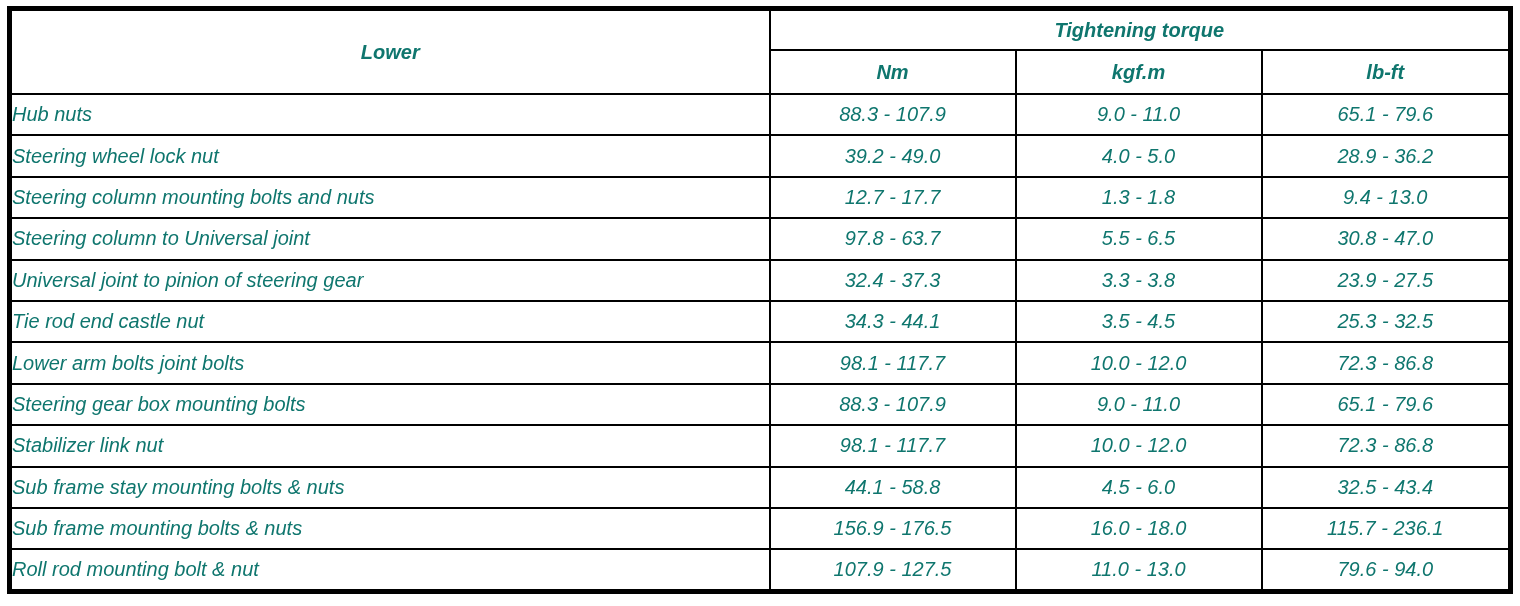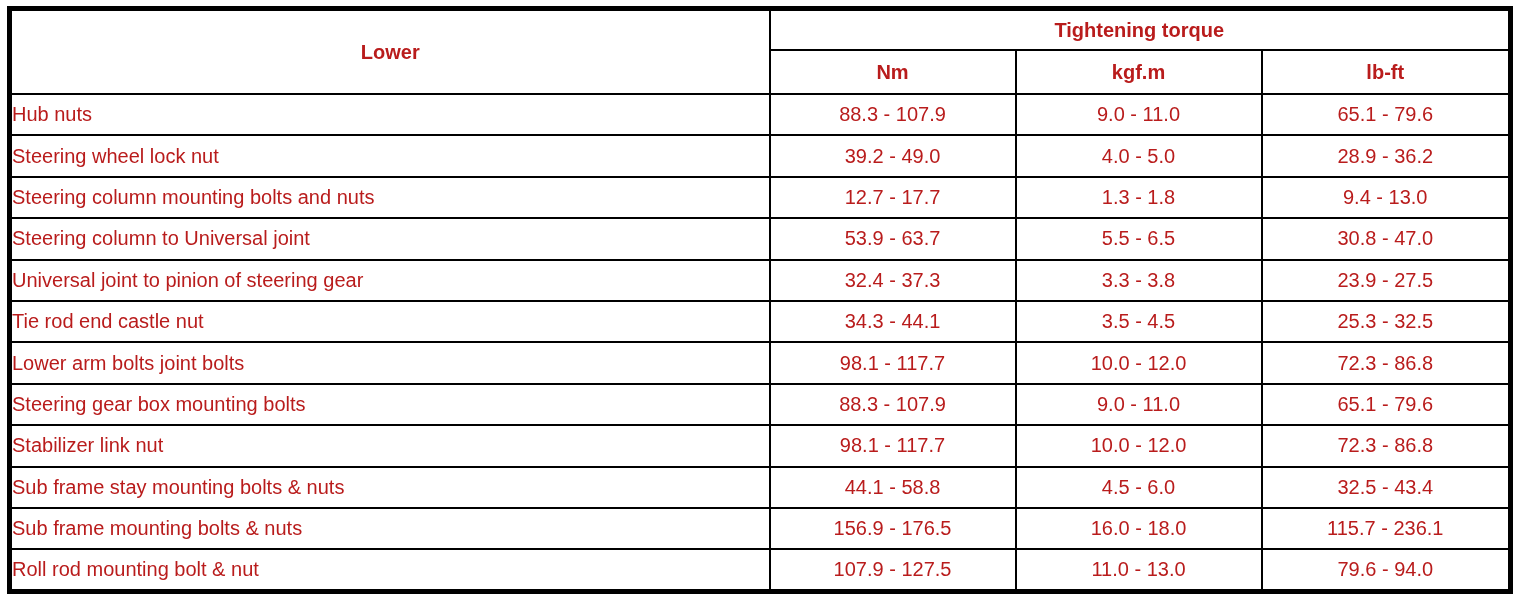--- a/index.html
+++ b/index.html
@@ -28,24 +28,25 @@
   table.torque-table col.col-nm    { width: 246px; }
   table.torque-table col.col-kgfm  { width: 246px; }
   table.torque-table col.col-lbft  { width: 249px; }
 
   table.torque-table th,
   table.torque-table td {
     border: 2px solid #000000;
     padding: 0;
     font-size: 20px;
     line-height: 1.15;
-    color: #b91c1c;
+    color: #0f766e;
     background: #ffffff;
     overflow: hidden;
     white-space: nowrap;
+    font-style: italic;
   }
 
   
   th.item-head {
     text-align: center;
     vertical-align: middle;
     font-weight: bold;
     font-size: 21px;
     border-right-width: 3px;
     border-bottom-width: 3px;
@@ -119,21 +120,21 @@
 
   <tr>
     <td class="item-cell">Steering column mounting bolts and nuts</td>
     <td class="value-cell">12.7 - 17.7</td>
     <td class="value-cell">1.3 - 1.8</td>
     <td class="value-cell">9.4 - 13.0</td>
   </tr>
 
   <tr>
     <td class="item-cell">Steering column to Universal joint</td>
-    <td class="value-cell">53.9 - 63.7</td>
+    <td class="value-cell">97.8 - 63.7</td>
     <td class="value-cell">5.5 - 6.5</td>
     <td class="value-cell">30.8 - 47.0</td>
   </tr>
 
   <tr>
     <td class="item-cell">Universal joint to pinion of steering gear</td>
     <td class="value-cell">32.4 - 37.3</td>
     <td class="value-cell">3.3 - 3.8</td>
     <td class="value-cell">23.9 - 27.5</td>
   </tr>

